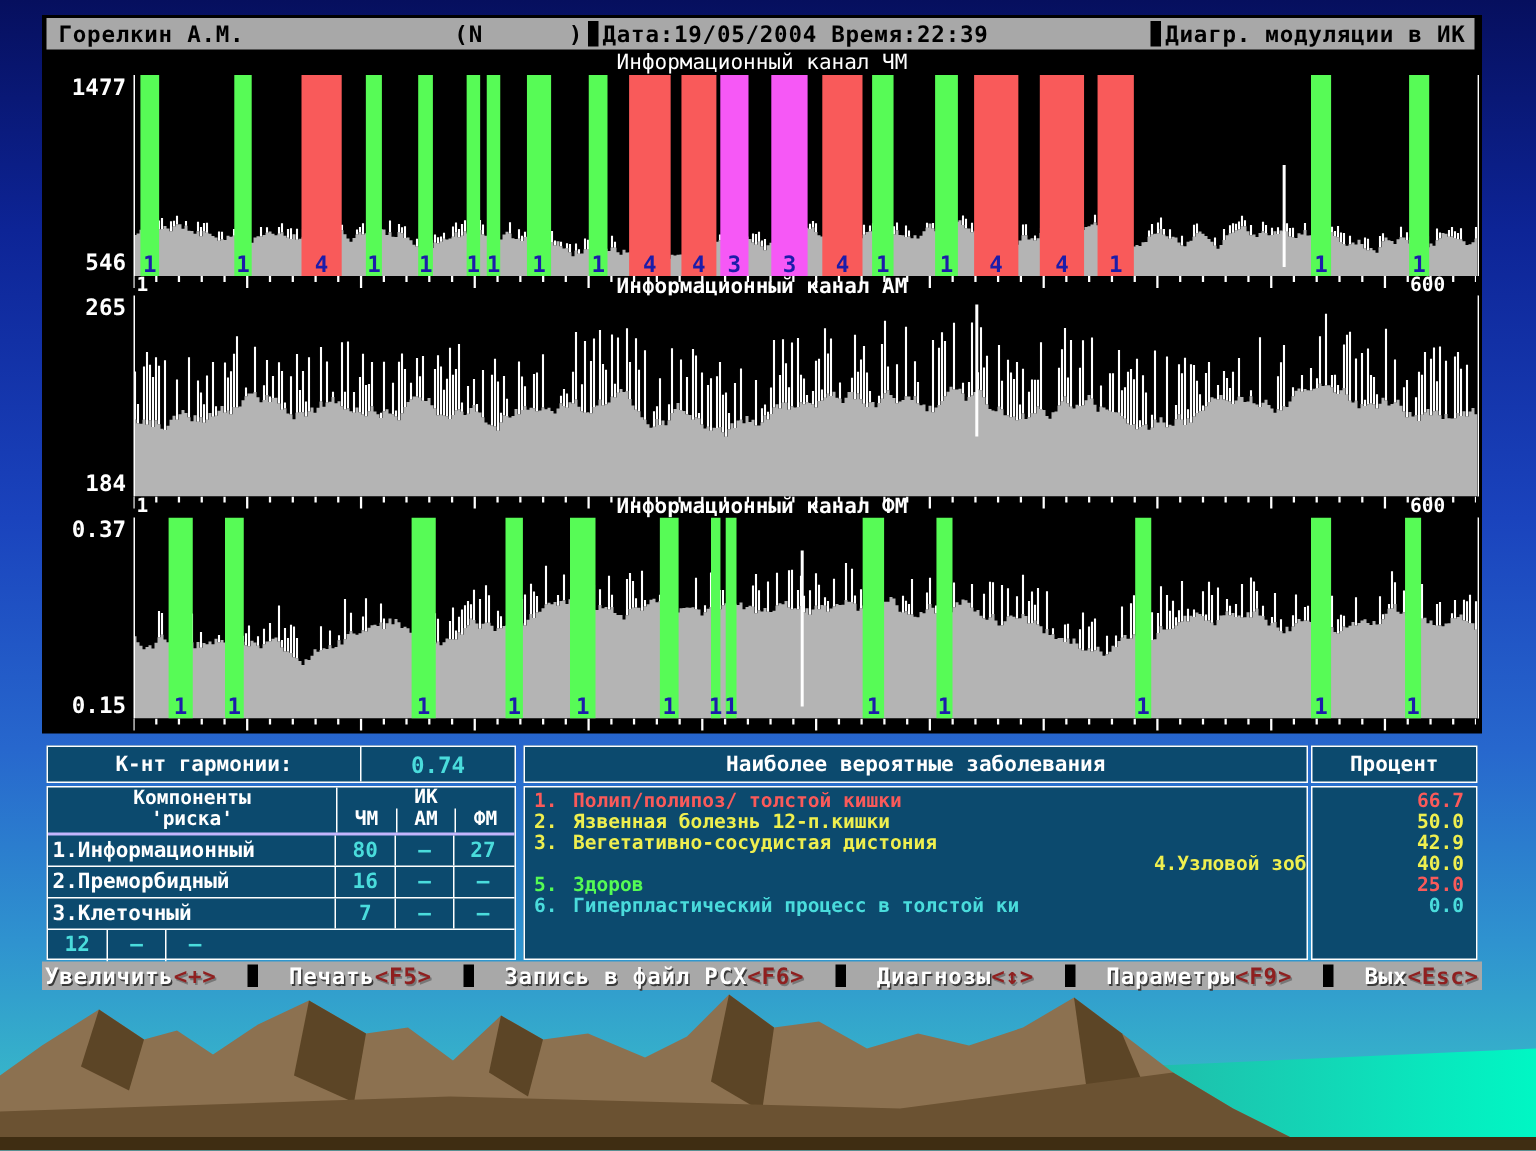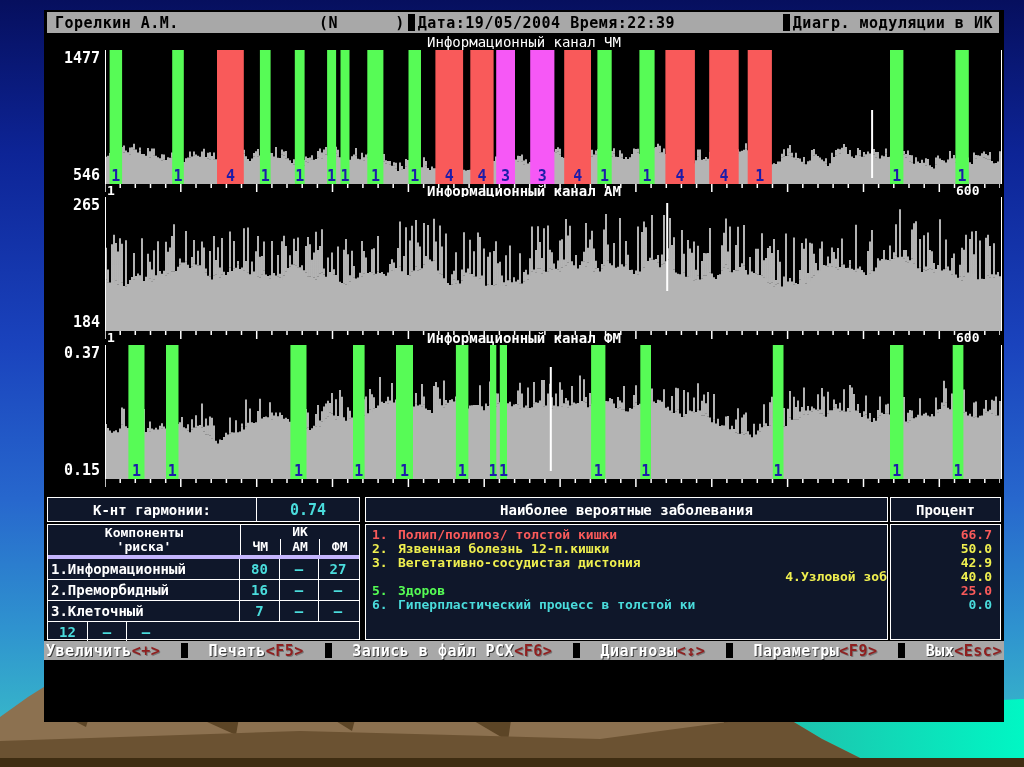--- a/index.html
+++ b/index.html
@@ -1,44 +1,44 @@
 <!DOCTYPE html>
 <html><head>
 <meta charset="utf-8">
 <style>
   html,body{margin:0;padding:0}
   body{
     width:1024px;height:767px;overflow:hidden;position:relative;
     background:linear-gradient(180deg,#060f5e 0%,#0d2496 20%,#1a43bd 45%,#2767cd 65%,#2f93cf 82%,#36b2ca 93%,#3bbcc9 100%);
     font-family:"DejaVu Sans Mono","Liberation Mono",monospace;
   }
-  .window{position:absolute;left:44px;top:10px;width:960px;height:712px;background:#000}
+  .window{position:absolute;left:28px;top:10px;width:960px;height:479px;background:#000}
   
   .titlebar{position:absolute;left:3px;top:2px;width:952px;height:21px;background:#A8A8A8;color:#000;
     font-weight:bold;font-size:15px;display:flex;align-items:center;white-space:pre;letter-spacing:.5px}
   .tb-left{padding-left:8px}
   .tb-code{margin-left:140px}
   .tb-sep{display:inline-block;width:7px;height:17px;background:#000;margin:0 3px;flex:0 0 auto}
   .tb-right{margin-left:auto;display:flex;align-items:center}
   
   .chart-title{position:absolute;left:0;width:100%;text-align:center;color:#fff;font-weight:normal;font-size:14px;line-height:16px}
   .plot{position:absolute;left:61px;width:895px;height:134px;border-left:1px solid #fff;border-right:1px solid #fff;background:#000}
   .ylab{position:absolute;left:0;width:56px;text-align:right;color:#fff;font-weight:bold;font-size:15px;line-height:15px}
   .axis{position:absolute;left:0;width:960px;height:13px;color:#fff;font-weight:bold;font-size:13px}
   .axis .xl{position:absolute;left:63px;top:0;line-height:13px}
   .axis .xr{position:absolute;left:912px;top:0;line-height:13px}
   .axis .at{position:absolute;left:0;width:100%;text-align:center;line-height:14px;font-size:14px}
   .axis svg{position:absolute;left:61px;top:0}
   
-  .tbox{position:absolute;background:#0f172a;border:1px solid #fff;box-sizing:border-box;color:#fff;font-weight:bold}
+  .tbox{position:absolute;background:#0c4a6e;border:1px solid #fff;box-sizing:border-box;color:#fff;font-weight:bold}
   .cellrow{display:flex;height:100%;align-items:center}
   .harmony-label{width:208px;text-align:center;font-size:14px;border-right:1px solid #fff;height:100%;display:flex;align-items:center;justify-content:center}
   .harmony-value{flex:1;text-align:center;font-size:15px}
   .center-cell{display:flex;align-items:center;justify-content:center;height:100%;font-size:14px;text-align:center}
-  .risk-head{display:flex;height:30px;border-bottom:4px solid #c4b5fd}
+  .risk-head{display:flex;height:30px;border-bottom:2px solid #c4b5fd}
   .risk-head .rh-name{width:192px;border-right:1px solid #fff;display:flex;flex-direction:column;justify-content:center;text-align:center;font-size:13px;line-height:14px}
   .rh-vals{flex:1;display:flex;flex-direction:column}
   .rh-ik{height:14px;text-align:center;font-size:13px;line-height:14px}
   .rh-cols{flex:1;display:flex}
   .rh-cols span{flex:1;text-align:center;font-size:13px;line-height:15px}
   .rh-cols span + span{border-left:1px solid #fff}
   .risk-row{display:flex;height:21px;box-sizing:border-box;border-bottom:1px solid #fff;align-items:center}
   .risk-row:last-child{border-bottom:none}
   .risk-row .rn{width:192px;border-right:1px solid #fff;font-size:14px;line-height:20px;height:100%;padding-left:3px;box-sizing:border-box}
   .risk-row .rv{width:39px;text-align:center;font-size:14px;height:100%;line-height:20px;box-sizing:border-box}

